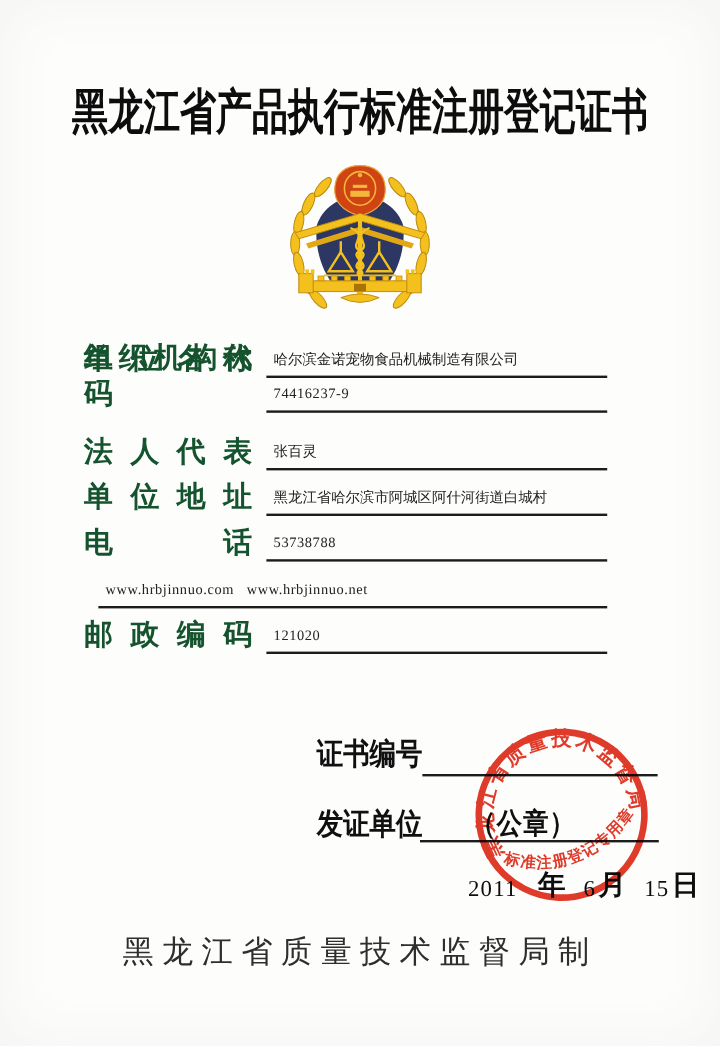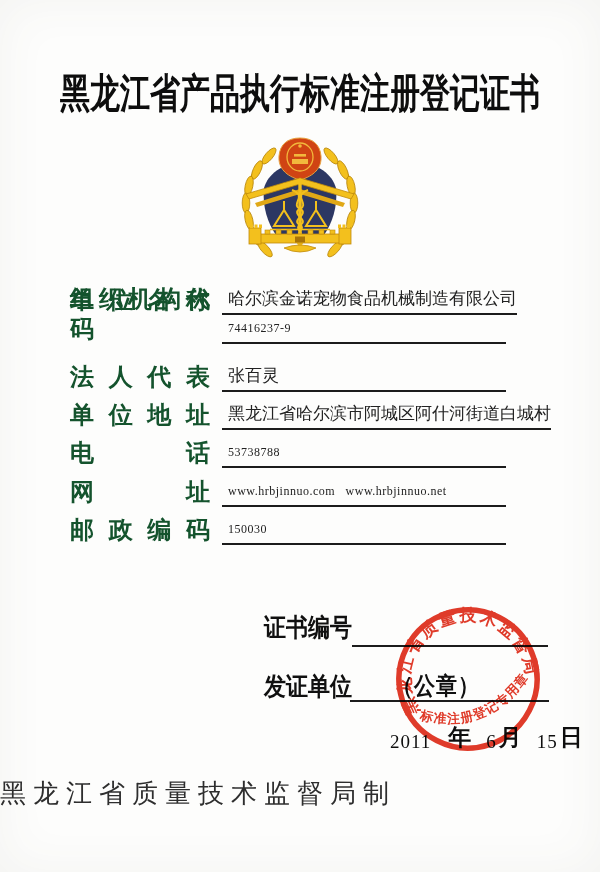--- a/index.html
+++ b/index.html
@@ -19,21 +19,21 @@
   .emblem{position:absolute;left:224px;top:132px;width:152px;height:136px;}
   
   .frow{position:absolute;left:70px;width:436px;height:32px;display:flex;align-items:flex-end;}
   .flabel{
     width:140px;flex:0 0 140px;font-weight:bold;font-size:24px;line-height:30px;
     text-align:justify;text-align-last:justify;color:#14532d;
     font-family:"Liberation Serif","DejaVu Serif",serif;
   }
   .fvalue{
     flex:1;margin-left:12px;border-bottom:2px solid #1c1c1c;
-    font-size:17px;line-height:26px;padding:0 0 1px 6px;white-space:pre;
+    font-size:12px;line-height:26px;padding:0 0 1px 6px;white-space:pre;
     color:#222;
   }
   .fvalue.num{font-size:12px;letter-spacing:.5px;}
   
   .cert-label{
     position:absolute;font-weight:bold;font-size:22px;color:#101010;
     white-space:nowrap;transform:scaleY(1.15);transform-origin:left top;
   }
   .cert-line{position:absolute;height:2px;background:#1c1c1c;}
   .stamp-note{
@@ -45,21 +45,21 @@
     color:#0e0e0e;white-space:nowrap;
   }
   .date-num{font-size:19px;letter-spacing:1px;}
   .date-cjk{font-size:23px;font-weight:bold;}
   .gap-a{margin-left:17px;} .gap-b{margin-left:15px;} .gap-c{margin-left:2px;}
   
   .seal{position:absolute;left:386px;top:597px;width:164px;height:164px;
         mix-blend-mode:multiply;opacity:.95;}
   
   .footer{
-    position:absolute;top:776px;left:0;right:0;text-align:left;
+    position:absolute;top:776px;left:0;right:0;text-align:center;
     font-size:26px;letter-spacing:7px;color:#2e2e2e;white-space:nowrap;
   }
 </style>
 </head>
 <body>
 
 <div class="page">
 
   <div class="title">黑龙江省产品执行标准注册登记证书</div>
 
@@ -159,26 +159,25 @@
   </div>
   <div class="frow" style="top:359.5px">
     <div class="flabel">法人代表</div>
     <div class="fvalue">张百灵</div>
   </div>
   <div class="frow" style="top:436px">
     <div class="flabel">电话</div>
     <div class="fvalue num">53738788</div>
   </div>
   <div class="frow" style="top:474.5px">
-    <div class="flabel">网址</div>
     <div class="fvalue num">www.hrbjinnuo.com   www.hrbjinnuo.net</div>
   </div>
   <div class="frow" style="top:513px">
     <div class="flabel">邮政编码</div>
-    <div class="fvalue num">150030</div>
+    <div class="fvalue num">121020</div>
   </div>
 
   <div class="cert-label" style="left:264px;top:611px">证书编号</div>
   <div class="cert-line" style="left:352px;top:645px;width:196px"></div>
 
   <div class="cert-label" style="left:264px;top:670px">发证单位</div>
   <div class="stamp-note" style="left:392px;top:670px">（公章）</div>
   <div class="cert-line" style="left:350px;top:700px;width:199px"></div>
 
   <div class="date-row">

